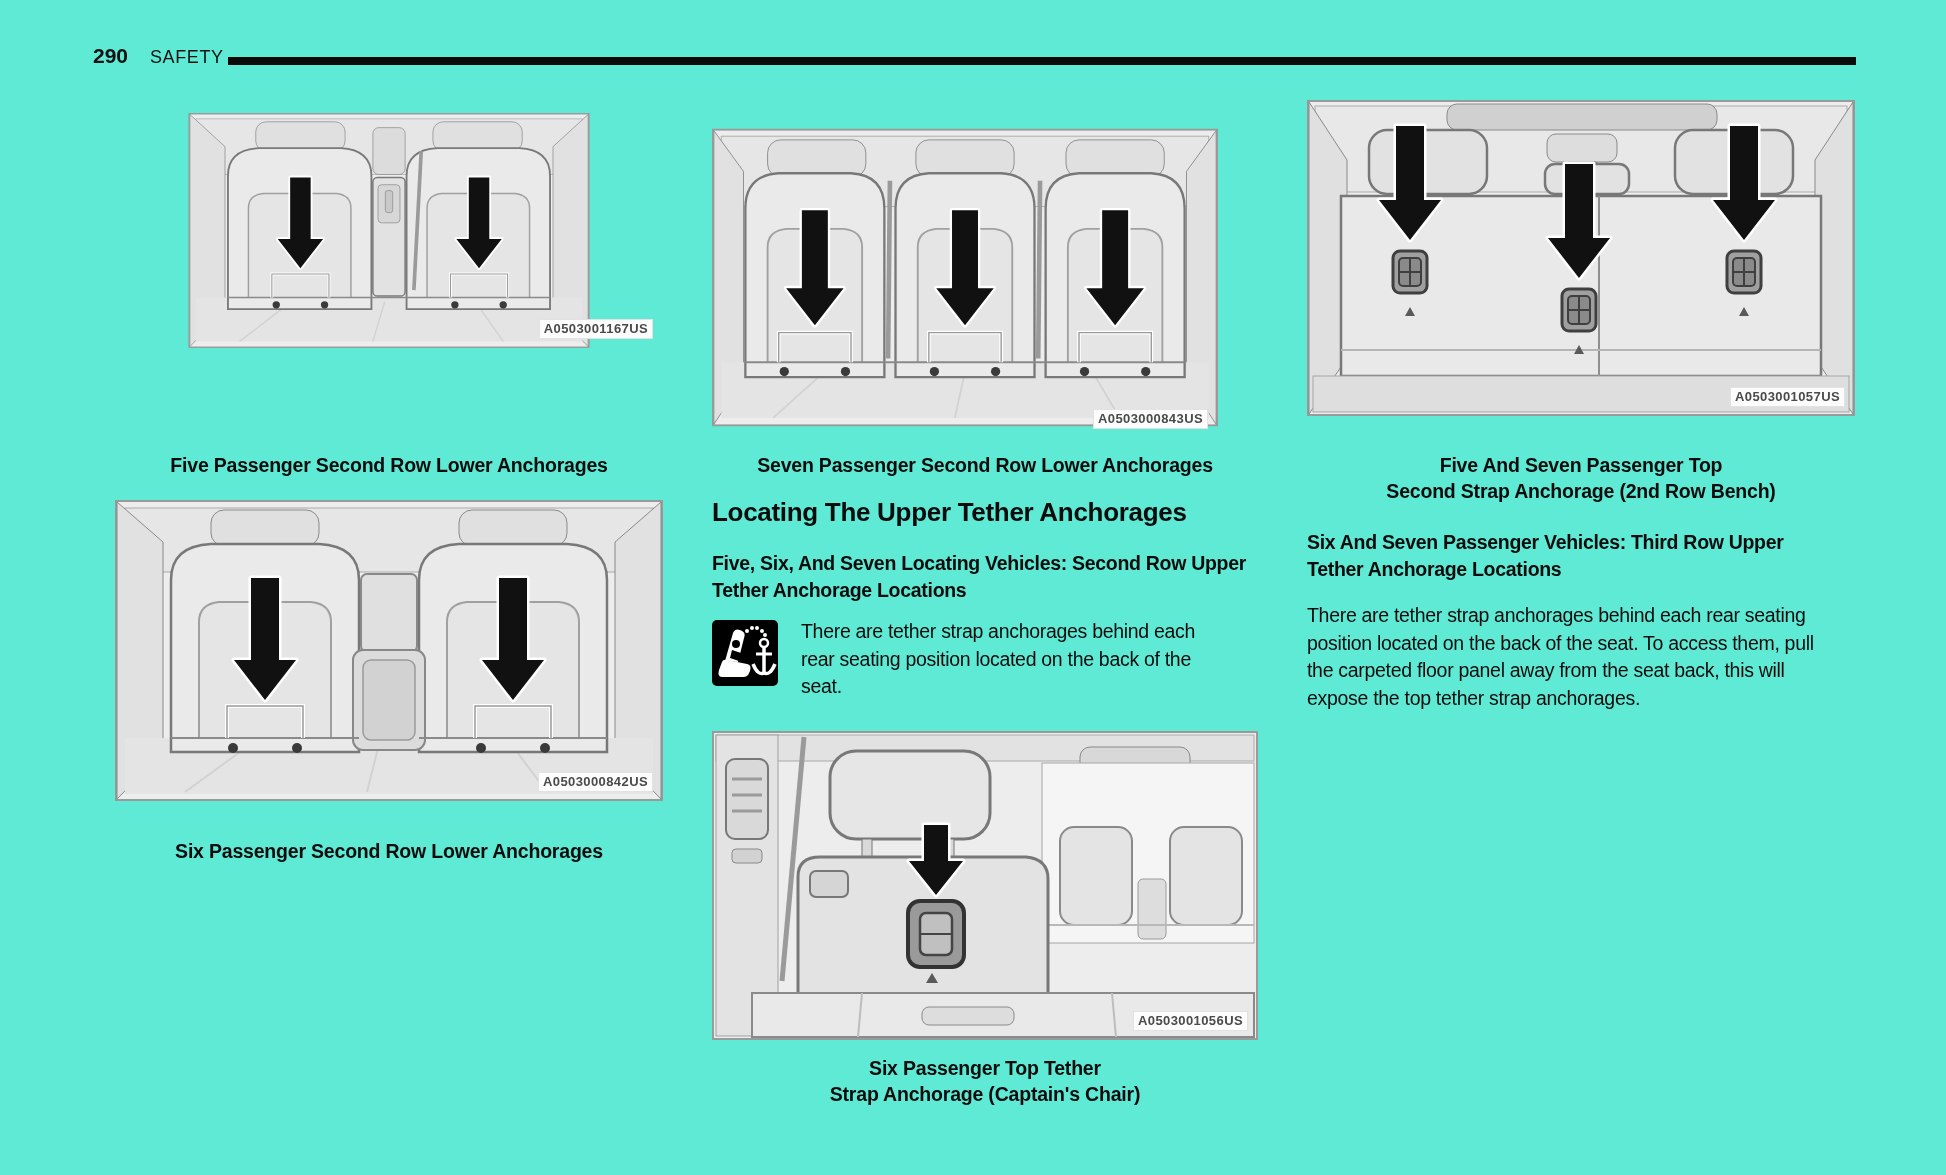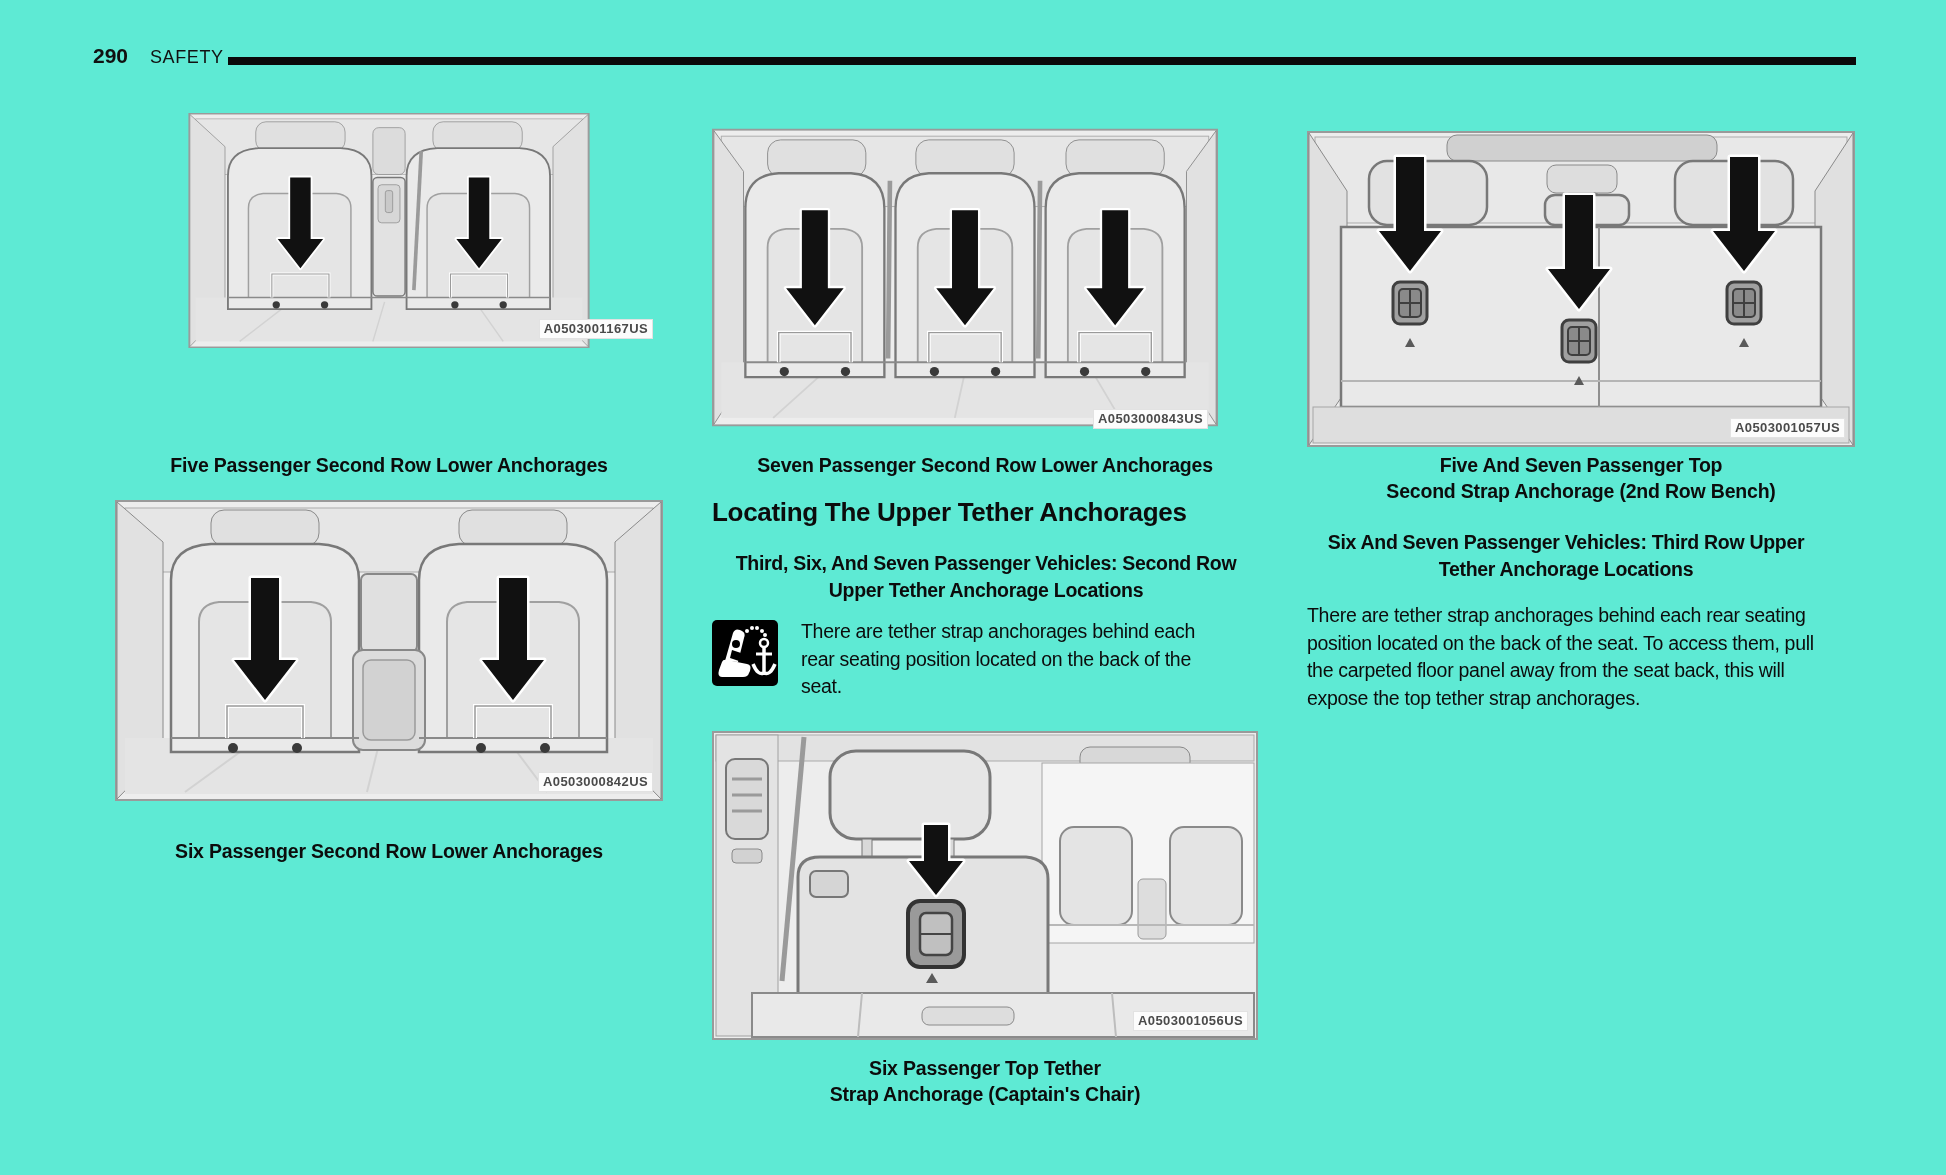--- a/index.html
+++ b/index.html
@@ -17,21 +17,21 @@
   .fig-code{
     position:absolute;right:10px;bottom:9px;background:#fcfcfc;border:1px solid #e2e2e2;
     color:#4a4a4a;font-size:13px;font-weight:bold;letter-spacing:.4px;padding:0 4px;line-height:18px;
   }
   .caption{
     position:absolute;text-align:center;font-size:19.5px;font-weight:bold;letter-spacing:-.2px;line-height:26px;color:#0c0c0c;
   }
   .caption span{display:block;}
   
   .heading{position:absolute;font-size:26px;font-weight:600;letter-spacing:-.3px;color:#0c0c0c;}
-  .subhead{position:absolute;font-size:19.5px;font-weight:bold;letter-spacing:-.3px;line-height:27px;color:#0c0c0c;text-align:center;}
+  .subhead{position:absolute;font-size:19.5px;font-weight:bold;letter-spacing:-.3px;line-height:27px;color:#0c0c0c;}
   .body-text{position:absolute;font-size:19.5px;font-weight:400;letter-spacing:-.3px;line-height:27.5px;color:#0c0c0c;}
   .symbol-icon{position:absolute;width:66px;height:66px;}
   .symbol-icon svg{display:block;width:100%;height:100%;}
   
 </style>
 </head>
 <body>
 
 <div class="page">
 
@@ -106,21 +106,21 @@
       <circle cx="402" cy="262" r="5" fill="#3a3a3a"></circle>
         <circle cx="468" cy="262" r="5" fill="#3a3a3a"></circle>
       <path d="M97 88 L125 88 L125 172 L142 172 L111 212 L80 172 L97 172 Z" fill="#111" stroke="#ffffff" stroke-width="5" stroke-linejoin="round" paint-order="stroke"></path>
       <path d="M259 88 L287 88 L287 172 L304 172 L273 212 L242 172 L259 172 Z" fill="#111" stroke="#ffffff" stroke-width="5" stroke-linejoin="round" paint-order="stroke"></path>
       <path d="M421 88 L449 88 L449 172 L466 172 L435 212 L404 172 L421 172 Z" fill="#111" stroke="#ffffff" stroke-width="5" stroke-linejoin="round" paint-order="stroke"></path>
     </svg>
     <span class="fig-code">A0503000843US</span>
   </div>
   <div class="caption" style="left:712px;top:452px;width:546px;">Seven Passenger Second Row Lower Anchorages</div>
 
-  <div class="fig" style="left:1307px;top:131px;width:548px;height:316px;">
+  <div class="fig" style="left:1307px;top:100px;width:548px;height:316px;">
     <svg viewBox="0 0 548 316">
       <rect x="1" y="1" width="546" height="314" fill="#ededed" stroke="#9a9a9a" stroke-width="2"></rect>
       <rect x="8" y="6" width="532" height="86" fill="#e8e8e8" stroke="#ababab"></rect>
       <rect x="140" y="4" width="270" height="26" rx="10" fill="#d0d0d0" stroke="#8a8a8a"></rect>
       <rect x="240" y="34" width="70" height="28" rx="9" fill="#dddddd" stroke="#8a8a8a"></rect>
       <rect x="258" y="62" width="34" height="12" rx="4" fill="#d2d2d2" stroke="#8a8a8a"></rect>
       <path d="M2 2 L40 60 L40 258 L2 314 Z" fill="#e0e0e0" stroke="#8a8a8a"></path>
       <path d="M546 2 L508 60 L508 258 L546 314 Z" fill="#e0e0e0" stroke="#8a8a8a"></path>
       <rect x="62" y="30" width="118" height="64" rx="18" fill="#e2e2e2" stroke="#787878" stroke-width="2.5"></rect>
       <rect x="368" y="30" width="118" height="64" rx="18" fill="#e2e2e2" stroke="#787878" stroke-width="2.5"></rect>
@@ -187,21 +187,21 @@
       <circle cx="366" cy="248" r="5" fill="#3a3a3a"></circle>
         <circle cx="430" cy="248" r="5" fill="#3a3a3a"></circle>
       <path d="M136 78 L164 78 L164 160 L181 160 L150 200 L119 160 L136 160 Z" fill="#111" stroke="#ffffff" stroke-width="5" stroke-linejoin="round" paint-order="stroke"></path>
       <path d="M384 78 L412 78 L412 160 L429 160 L398 200 L367 160 L384 160 Z" fill="#111" stroke="#ffffff" stroke-width="5" stroke-linejoin="round" paint-order="stroke"></path>
     </svg>
     <span class="fig-code">A0503000842US</span>
   </div>
   <div class="caption" style="left:115px;top:838px;width:548px;">Six Passenger Second Row Lower Anchorages</div>
 
   <div class="heading" style="left:712px;top:497px;">Locating The Upper Tether Anchorages</div>
-  <div class="subhead" style="left:712px;top:550px;width:548px;">Third, Six, And Seven Passenger Vehicles: Second Row Upper Tether Anchorage Locations</div>
+  <div class="subhead" style="left:712px;top:550px;width:548px;">Five, Six, And Seven Locating Vehicles: Second Row Upper Tether Anchorage Locations</div>
 
   <div class="symbol-icon" style="left:712px;top:620px;">
     <svg viewBox="0 0 66 66">
       <rect width="66" height="66" rx="5" fill="#000000"></rect>
       <path d="M10 57 Q5 57 7 50 L10 42 Q11 39 15 40 L35 44 Q40 45 38 51 L37 53 Q36 57 31 57 Z" fill="#ffffff"></path>
       <path d="M13 41 L21 13 Q23 8 28 10 L30 11 Q34 13 32 18 L26 42 Z" fill="#ffffff"></path>
       <circle cx="24" cy="24" r="4" fill="#000000"></circle>
       <path d="M20 30 L29 33 L27 41 L18 38 Z" fill="#000000"></path>
       <circle cx="35" cy="11" r="2" fill="#ffffff"></circle>
         <circle cx="40" cy="8" r="2" fill="#ffffff"></circle>

